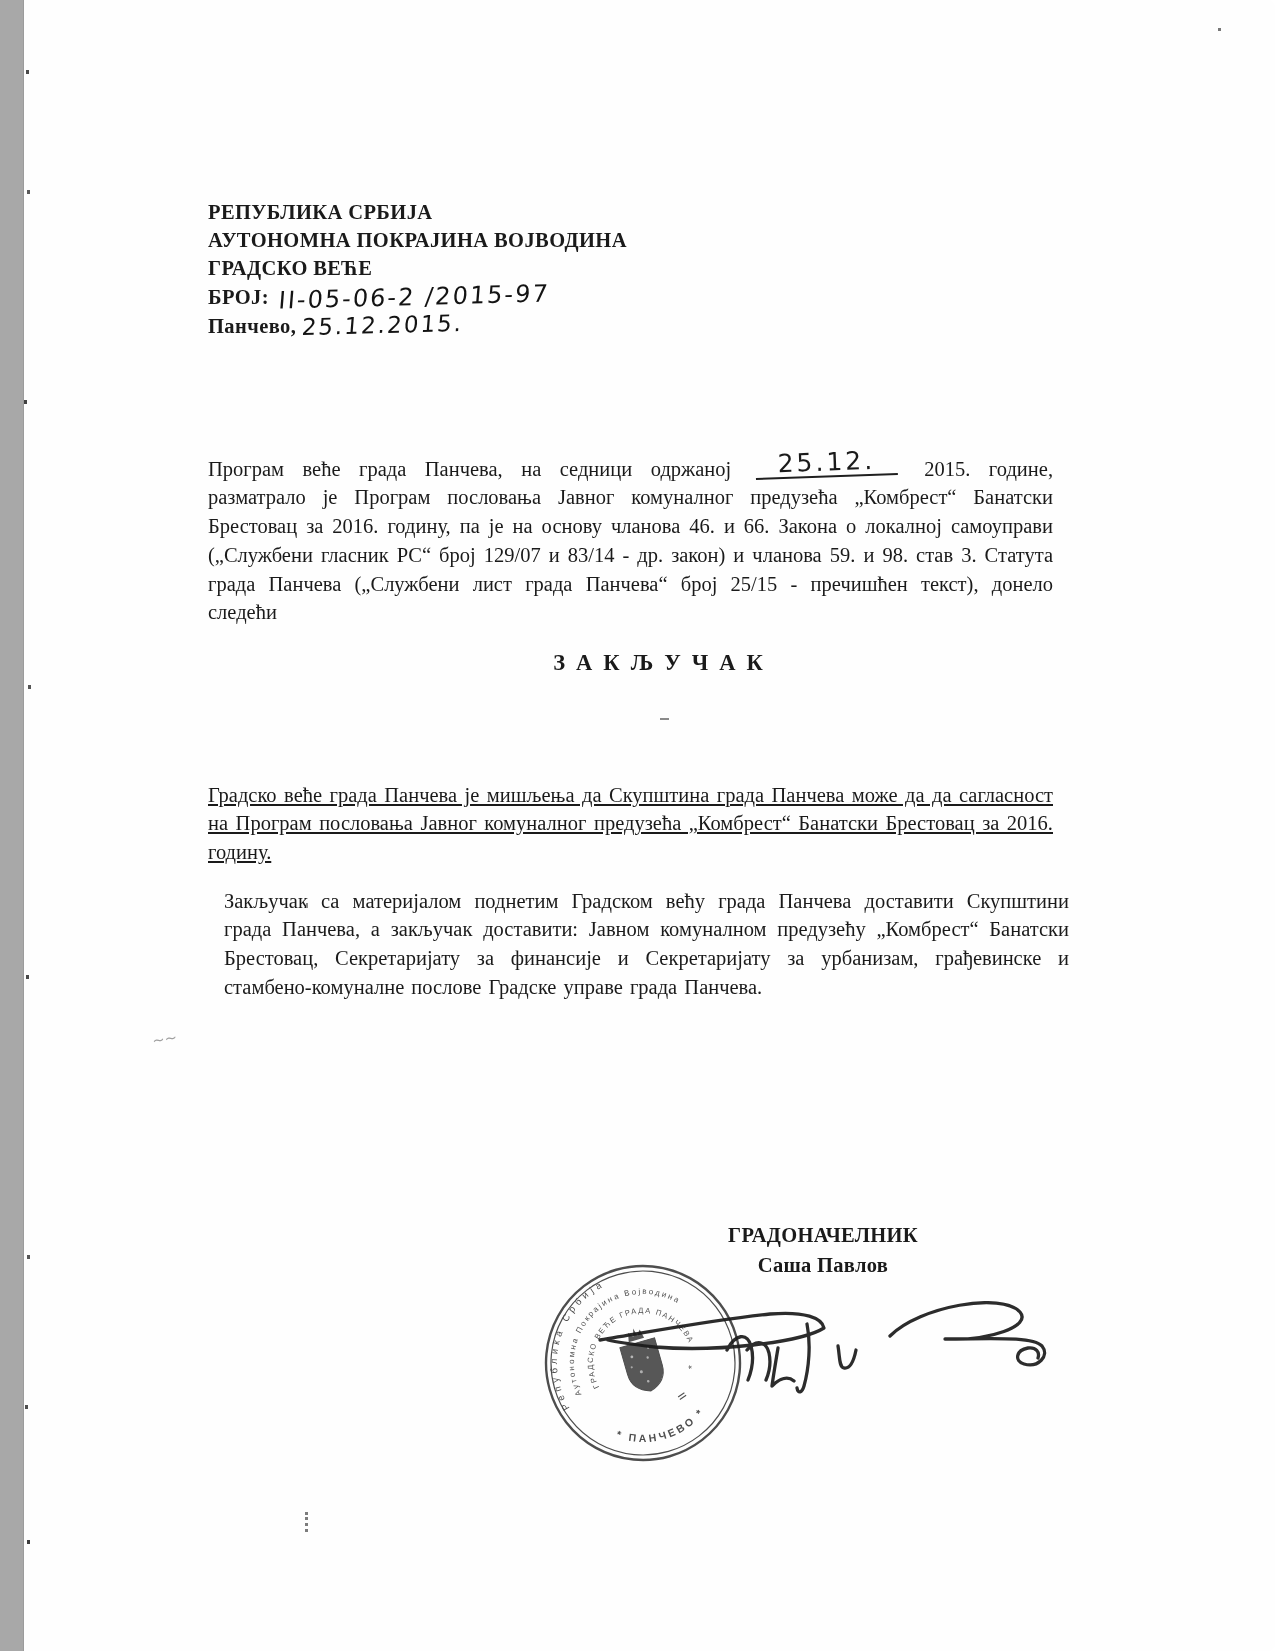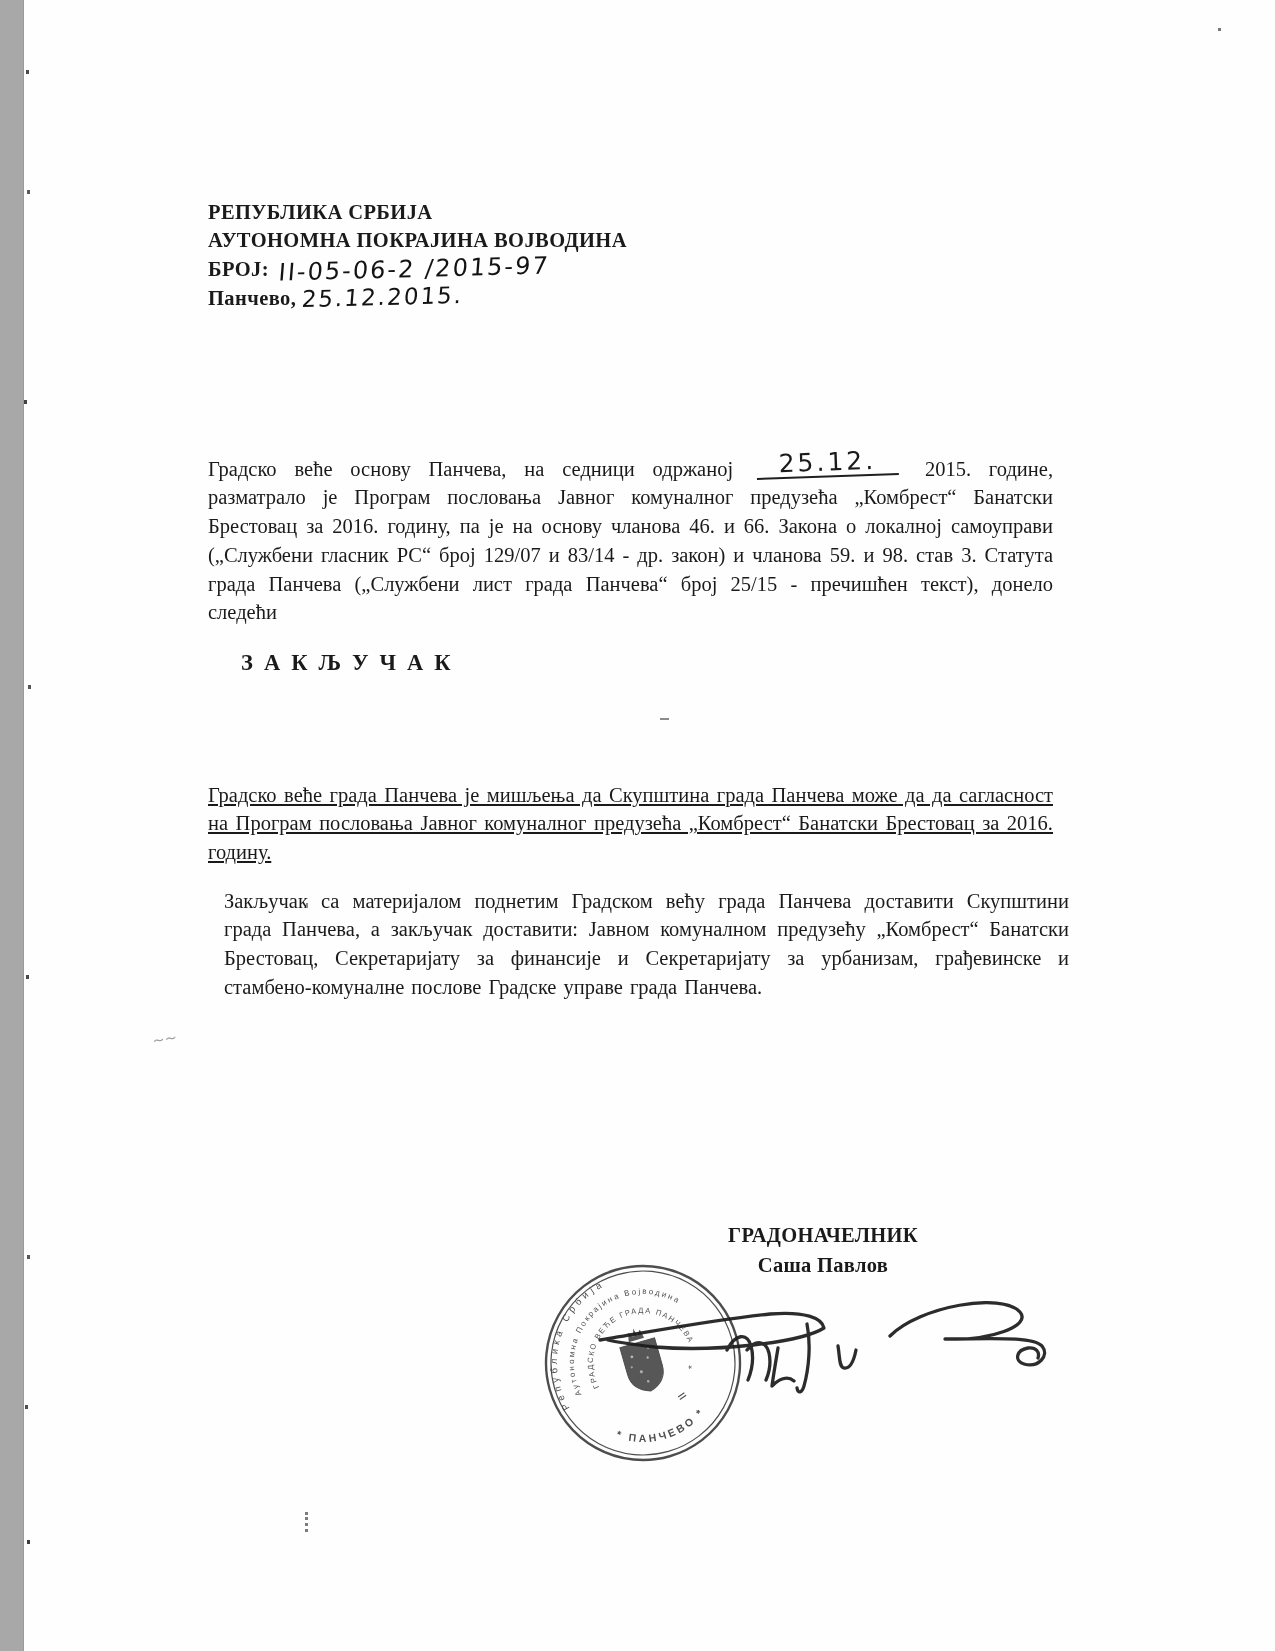--- a/index.html
+++ b/index.html
@@ -36,21 +36,21 @@
   }
   .hand-inline{
     display:inline-block;min-width:130px;text-align:center;
     border-bottom:2.5px solid #1f1f1f;
     font-family:"DejaVu Sans", sans-serif;font-size:25px;letter-spacing:3px;
     transform:rotate(-2deg);transform-origin:left bottom;
     position:relative;top:-3px;margin:0 8px 0 6px;padding:0 6px 1px 6px;
     line-height:1;
   }
   .doc-title{
-    position:absolute;left:208px;top:650px;width:845px;
+    position:absolute;left:208px;top:650px;width:845px;text-align:center;
     font-weight:bold;font-size:22.5px;letter-spacing:11px;
     transform:translateX(33px);
   }
   .signature-block{
     position:absolute;left:620px;top:1220px;width:406px;text-align:center;
     font-weight:bold;font-size:20.5px;line-height:30px;letter-spacing:.3px;
   }
   .stamp-svg{position:absolute;left:538px;top:1258px;width:210px;height:210px;}
   .sig-svg{position:absolute;left:560px;top:1240px;width:490px;height:170px;}
   .artifact-dash{position:absolute;left:660px;top:718px;width:9px;height:2px;background:#8a8a8a;}
@@ -70,30 +70,31 @@
 <body>
 
 <div class="page">
 
   <div class="scan-edge"></div>
   <div class="edge-noise"></div>
 
   <div class="doc-header">
     <div>РЕПУБЛИКА СРБИЈА</div>
     <div>АУТОНОМНА ПОКРАЈИНА ВОЈВОДИНА</div>
+    <div>ГРАДСКО ВЕЋЕ</div>
     <div>
       <span>БРОЈ:</span><span class="hand num-hand">II-05-06-2 /2015-97</span>
     </div>
     <div>
       <span>Панчево,</span><span class="hand date-hand">25.12.2015.</span>
     </div>
   </div>
 
   <p class="para" style="top:434px;">
-    <span>Градско веће основу Панчева, на седници одржаној</span>
+    <span>Програм веће града Панчева, на седници одржаној</span>
     <span class="hand-inline">25.12.</span>
     <span>2015. године, разматрало је Програм пословања Јавног комуналног предузећа „Комбрест“ Банатски Брестовац за 2016. годину, па је на основу чланова 46. и 66. Закона о локалној самоуправи („Службени гласник РС“ број 129/07 и 83/14 - др. закон) и чланова 59. и 98. став 3. Статута града Панчева („Службени лист града Панчева“ број 25/15 - пречишћен текст), донело следећи</span>
   </p>
 
   <div class="doc-title">ЗАКЉУЧАК</div>
   <div class="artifact-dash"></div>
 
   <p class="para" style="top:760px;text-decoration:underline;">Градско веће града Панчева је мишљења да Скупштина града Панчева може да да сагласност на Програм пословања Јавног комуналног предузећа „Комбрест“ Банатски Брестовац за 2016. годину.</p>
 
   <p class="para" style="top:866px;margin-left:16px;">Закључак са материјалом поднетим Градском већу града Панчева доставити Скупштини града Панчева, а закључак доставити: Јавном комуналном предузећу „Комбрест“ Банатски Брестовац, Секретаријату за финансије и Секретаријату за урбанизам, грађевинске и стамбено-комуналне послове Градске управе града Панчева.</p>

